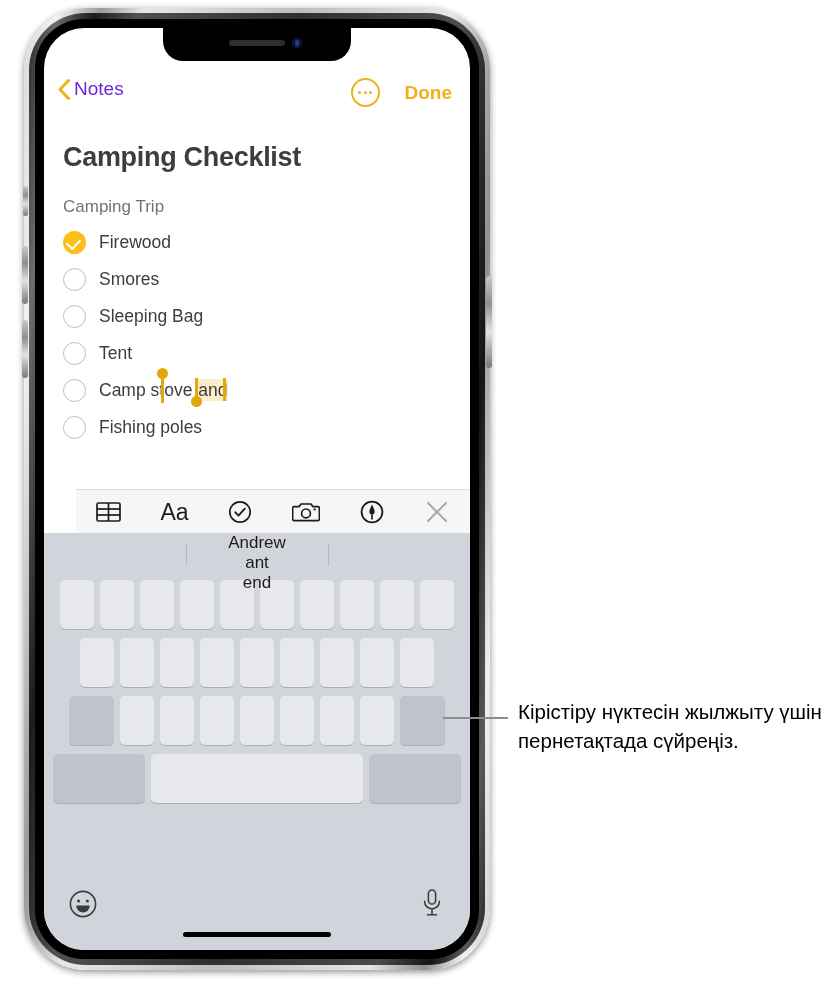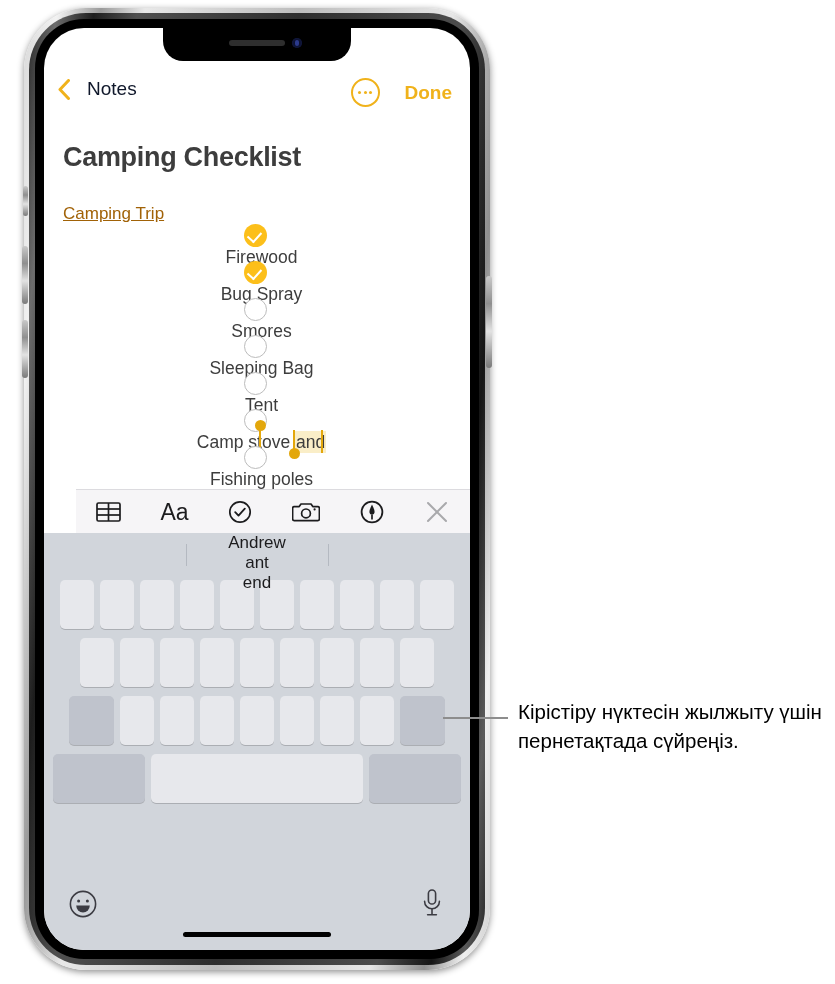--- a/index.html
+++ b/index.html
@@ -46,35 +46,35 @@
   .sig i:nth-child(1){height:4px;} .sig i:nth-child(2){height:6px;}
   .sig i:nth-child(3){height:8.5px;} .sig i:nth-child(4){height:11px;}
   .batt{width:25px;height:12px;border:1.6px solid #000;border-radius:3.5px;position:relative;}
   .batt::before{content:"";position:absolute;left:1.6px;top:1.6px;bottom:1.6px;right:1.6px;
     background:#000;border-radius:1.6px;}
   .batt::after{content:"";position:absolute;right:-3.6px;top:3.6px;width:2px;height:4px;
     background:#000;border-radius:0 1.5px 1.5px 0;}
 
   
   .navbar{position:absolute;top:48px;left:0;right:0;height:38px;}
-  .nav-back{position:absolute;left:14px;top:2px;display:flex;align-items:center;gap:17px;
-    color:#0f172a;font-size:19px;}
+  .nav-back{position:absolute;left:14px;top:2px;display:flex;align-items:center;gap:4px;
+    color:#6d28d9;font-size:19px;}
   .nav-right{position:absolute;right:18px;top:2px;display:flex;align-items:center;gap:25px;}
   .more-circle{width:25px;height:25px;border-radius:50%;border:2px solid #f0b21b;
     display:flex;align-items:center;justify-content:center;gap:2.6px;}
   .more-circle span{width:3px;height:3px;border-radius:50%;background:#f0b21b;}
   .nav-done{color:#f0b21b;font-size:19px;font-weight:bold;}
 
   
   .note{position:absolute;top:96px;left:0;right:0;bottom:0;}
   .note-title{position:absolute;left:19px;top:18px;font-size:27px;font-weight:bold;color:#3d3d3d;
     letter-spacing:-.3px;}
-  .note-sub{position:absolute;left:19px;top:80px;font-size:17px;color:#a16207;text-decoration:underline;}
+  .note-sub{position:absolute;left:19px;top:73px;font-size:17px;color:#737373;}
   .checklist{position:absolute;left:19px;top:100px;right:10px;}
-  .ck-row{display:flex;align-items:center;height:37px;position:relative;flex-direction:column;}
+  .ck-row{display:flex;align-items:center;height:37px;position:relative;}
   .ck-box{width:23px;height:23px;border-radius:50%;flex:0 0 auto;margin-right:13px;
     box-sizing:border-box;}
   .ck-box.off{border:1.6px solid #bcbcbc;background:#fff;}
   .ck-box.on{background:#fcbf1a;position:relative;}
   .ck-box.on::after{content:"";position:absolute;left:6px;top:5px;width:7px;height:11px;
     border:solid #fff;border-width:0 2.4px 2.4px 0;transform:rotate(42deg);}
   .ck-label{font-size:17.5px;color:#3d3d3d;white-space:nowrap;}
 
   
   .sel-wrap{position:relative;display:inline-block;}
@@ -154,24 +154,20 @@
     <div class="note">
       <div class="note-title">Camping Checklist</div>
       <div class="note-sub">Camping Trip</div>
 
       <div class="checklist">
         <div class="ck-row">
           <div class="ck-box on"></div>
           <div class="ck-label">Firewood</div>
         </div>
         <div class="ck-row">
-          <div class="ck-box on"></div>
-          <div class="ck-label">Bug Spray</div>
-        </div>
-        <div class="ck-row">
           <div class="ck-box off"></div>
           <div class="ck-label">Smores</div>
         </div>
         <div class="ck-row">
           <div class="ck-box off"></div>
           <div class="ck-label">Sleeping Bag</div>
         </div>
         <div class="ck-row">
           <div class="ck-box off"></div>
           <div class="ck-label">Tent</div>

